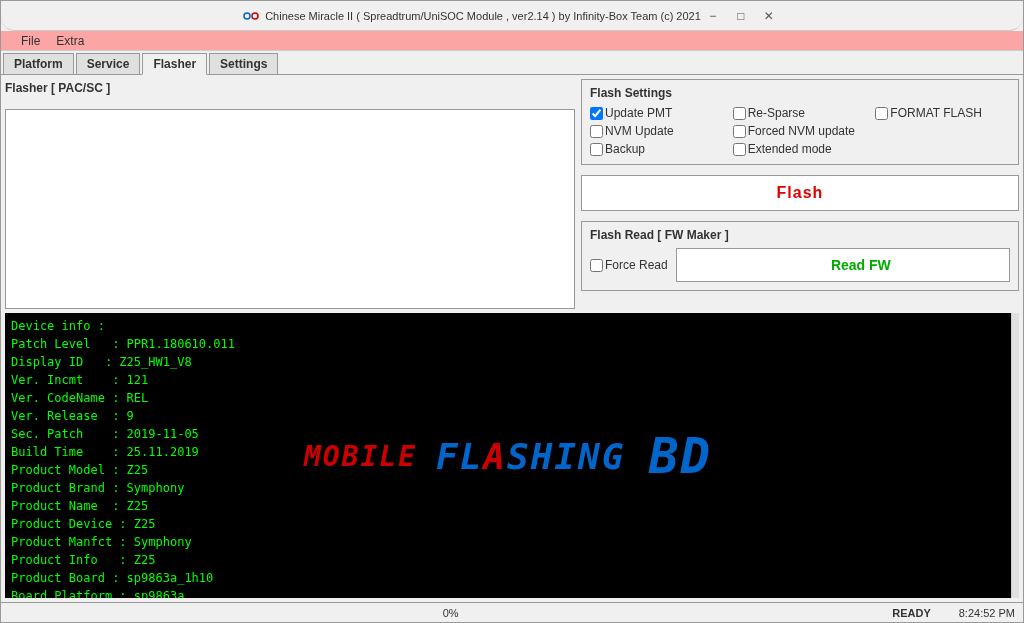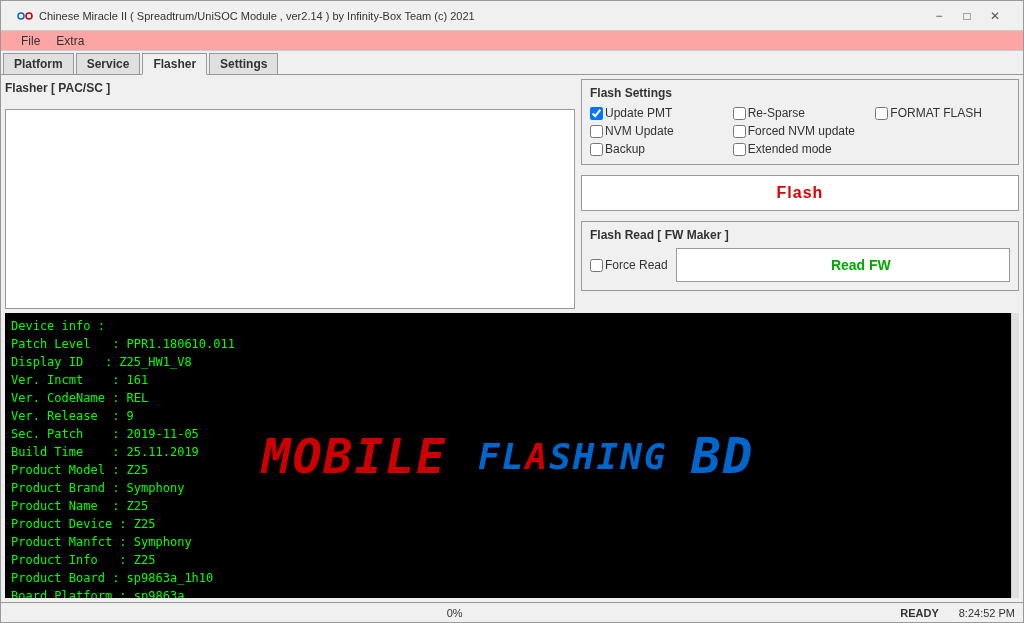--- a/index.html
+++ b/index.html
@@ -13,23 +13,24 @@
       display: flex;
       flex-direction: column;
     }
 
     
     .title-bar {
       background: #f0f0f0;
       height: 30px;
       display: flex;
       align-items: center;
-      justify-content: space-between;
+      justify-content: center;
       padding: 0 16px;
       border-bottom: 1px solid #ccc;
+      border-radius: 14px;
     }
     .title-bar-left {
       display: flex;
       align-items: center;
       gap: 6px;
     }
     .title-bar-icon {
       width: 16px;
       height: 16px;
       display: flex;
@@ -207,21 +208,21 @@
       top: 50%;
       left: 50%;
       transform: translate(-50%, -50%);
       display: flex;
       align-items: center;
       gap: 0;
       pointer-events: none;
       white-space: nowrap;
     }
     .watermark-mobile {
-      font-size: 48px;
+      font-size: 28px;
       font-weight: 900;
       color: #cc0000;
       letter-spacing: 2px;
       font-style: italic;
     }
     .watermark-fl {
       font-size: 36px;
       font-weight: 900;
       color: #0066cc;
       letter-spacing: 2px;
@@ -269,21 +270,21 @@
     .progress-section {
       display: flex;
       align-items: center;
       gap: 6px;
       flex: 1;
       justify-content: center;
     }
     .status-right {
       display: flex;
       align-items: center;
-      gap: 20px;
+      gap: 28px;
     }
     .status-ready {
       font-weight: bold;
       color: #333;
     }
 
     
     .window {
       width: 1024px;
       height: 623px;
@@ -407,21 +408,21 @@
         <span class="watermark-mobile">MOBILE&nbsp;</span>
         <span class="watermark-fl">FL</span>
         <span class="watermark-a">A</span>
         <span class="watermark-shing">SHING&nbsp;</span>
         <span class="watermark-bd">BD</span>
       </div>
       <div id="log-lines">
           <div class="log-line">Device info :</div>
           <div class="log-line">Patch Level   : PPR1.180610.011</div>
           <div class="log-line">Display ID   : Z25_HW1_V8</div>
-          <div class="log-line">Ver. Incmt    : 161</div>
+          <div class="log-line">Ver. Incmt    : 121</div>
           <div class="log-line">Ver. CodeName : REL</div>
           <div class="log-line">Ver. Release  : 9</div>
           <div class="log-line">Sec. Patch    : 2019-11-05</div>
           <div class="log-line">Build Time    : 25.11.2019</div>
           <div class="log-line">Product Model : Z25</div>
           <div class="log-line">Product Brand : Symphony</div>
           <div class="log-line">Product Name  : Z25</div>
           <div class="log-line">Product Device : Z25</div>
           <div class="log-line">Product Manfct : Symphony</div>
           <div class="log-line">Product Info   : Z25</div>

